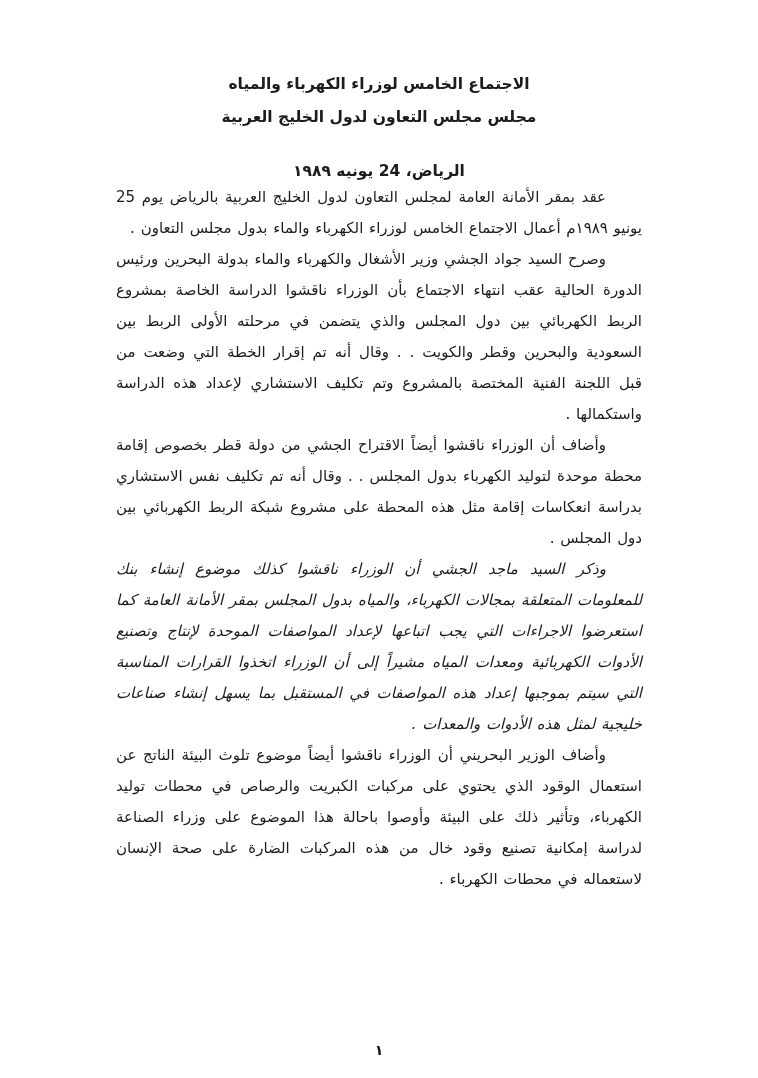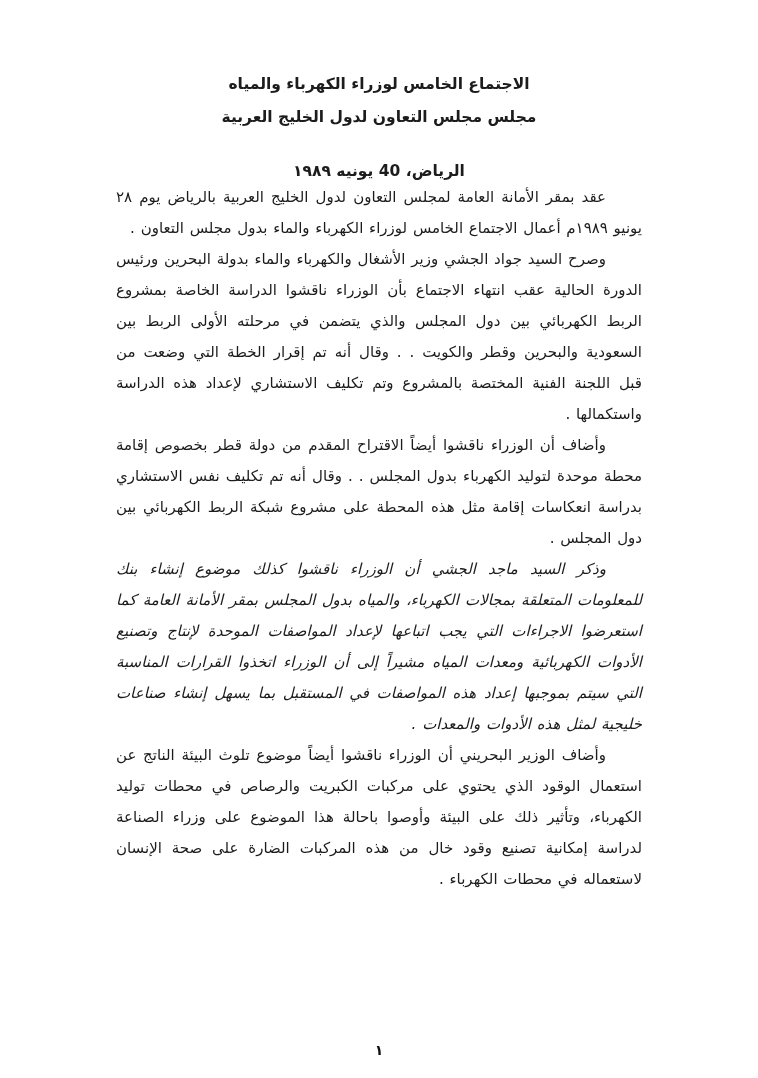--- a/index.html
+++ b/index.html
@@ -61,25 +61,25 @@
 </head>
 <body>
 
 <div class="page">
 
   <div class="title-block">
     <div>الاجتماع الخامس لوزراء الكهرباء والمياه</div>
     <div>مجلس مجلس التعاون لدول الخليج العربية</div>
   </div>
 
-  <div class="date-line">الرياض، 40 يونيه ١٩٨٩</div>
+  <div class="date-line">الرياض، 24 يونيه ١٩٨٩</div>
 
   <div class="body-text">
-    <p class="p1">عقد بمقر الأمانة العامة لمجلس التعاون لدول الخليج العربية بالرياض يوم ٢٨ يونيو ١٩٨٩م أعمال الاجتماع الخامس لوزراء الكهرباء والماء بدول مجلس التعاون .</p>
+    <p class="p1">عقد بمقر الأمانة العامة لمجلس التعاون لدول الخليج العربية بالرياض يوم 25 يونيو ١٩٨٩م أعمال الاجتماع الخامس لوزراء الكهرباء والماء بدول مجلس التعاون .</p>
     <p class="p2">وصرح السيد جواد الجشي وزير الأشغال والكهرباء والماء بدولة البحرين ورئيس الدورة الحالية عقب انتهاء الاجتماع بأن الوزراء ناقشوا الدراسة الخاصة بمشروع الربط الكهربائي بين دول المجلس والذي يتضمن في مرحلته الأولى الربط بين السعودية والبحرين وقطر والكويت . . وقال أنه تم إقرار الخطة التي وضعت من قبل اللجنة الفنية المختصة بالمشروع وتم تكليف الاستشاري لإعداد هذه الدراسة واستكمالها .</p>
-    <p class="p3">وأضاف أن الوزراء ناقشوا أيضاً الاقتراح المقدم من دولة قطر بخصوص إقامة محطة موحدة لتوليد الكهرباء بدول المجلس . . وقال أنه تم تكليف نفس الاستشاري بدراسة انعكاسات إقامة مثل هذه المحطة على مشروع شبكة الربط الكهربائي بين دول المجلس .</p>
+    <p class="p3">وأضاف أن الوزراء ناقشوا أيضاً الاقتراح الجشي من دولة قطر بخصوص إقامة محطة موحدة لتوليد الكهرباء بدول المجلس . . وقال أنه تم تكليف نفس الاستشاري بدراسة انعكاسات إقامة مثل هذه المحطة على مشروع شبكة الربط الكهربائي بين دول المجلس .</p>
     <p class="p4">وذكر السيد ماجد الجشي أن الوزراء ناقشوا كذلك موضوع إنشاء بنك للمعلومات المتعلقة بمجالات الكهرباء، والمياه بدول المجلس بمقر الأمانة العامة كما استعرضوا الاجراءات التي يجب اتباعها لإعداد المواصفات الموحدة لإنتاج وتصنيع الأدوات الكهربائية ومعدات المياه مشيراً إلى أن الوزراء اتخذوا القرارات المناسبة التي سيتم بموجبها إعداد هذه المواصفات في المستقبل بما يسهل إنشاء صناعات خليجية لمثل هذه الأدوات والمعدات .</p>
     <p class="p5">وأضاف الوزير البحريني أن الوزراء ناقشوا أيضاً موضوع تلوث البيئة الناتج عن استعمال الوقود الذي يحتوي على مركبات الكبريت والرصاص في محطات توليد الكهرباء، وتأثير ذلك على البيئة وأوصوا باحالة هذا الموضوع على وزراء الصناعة لدراسة إمكانية تصنيع وقود خال من هذه المركبات الضارة على صحة الإنسان لاستعماله في محطات الكهرباء .</p>
   </div>
 
   <div class="page-number">١</div>
 
 </div>
 
 </body></html>

